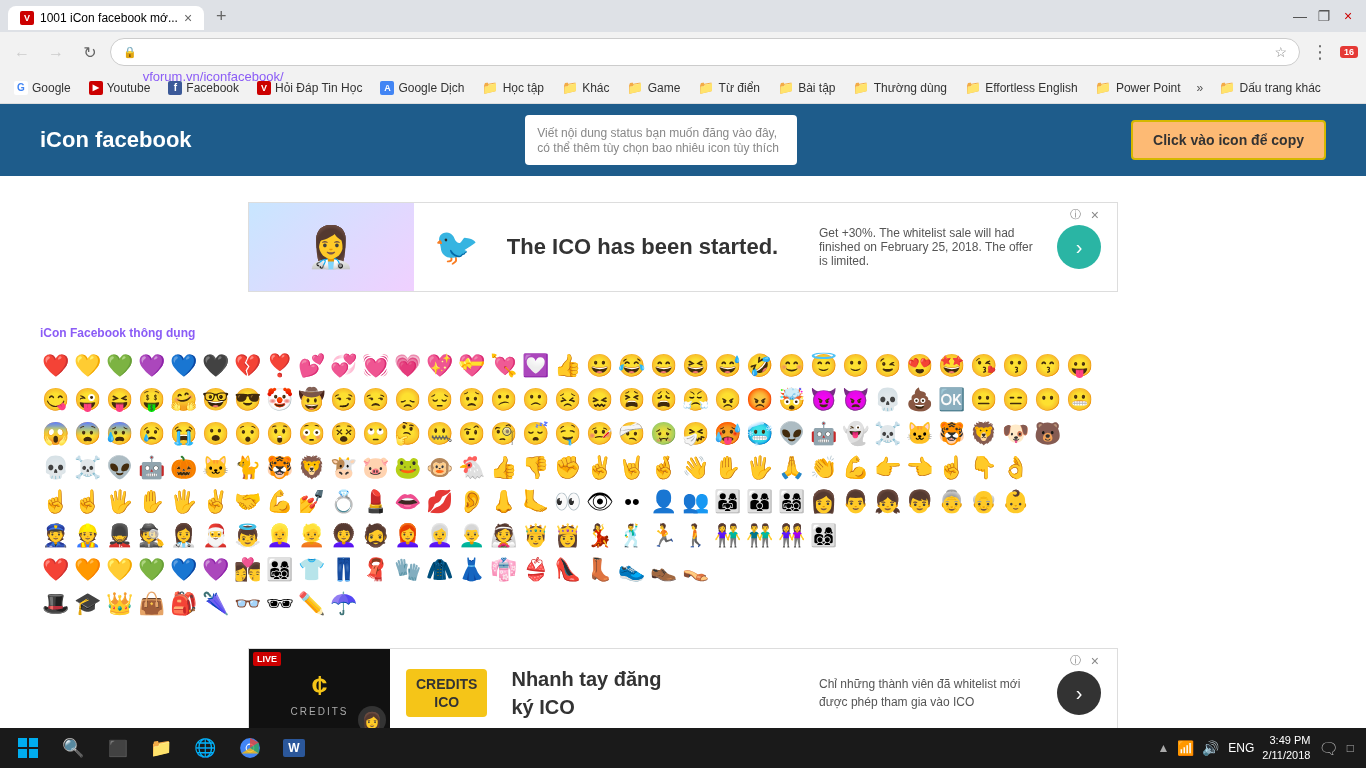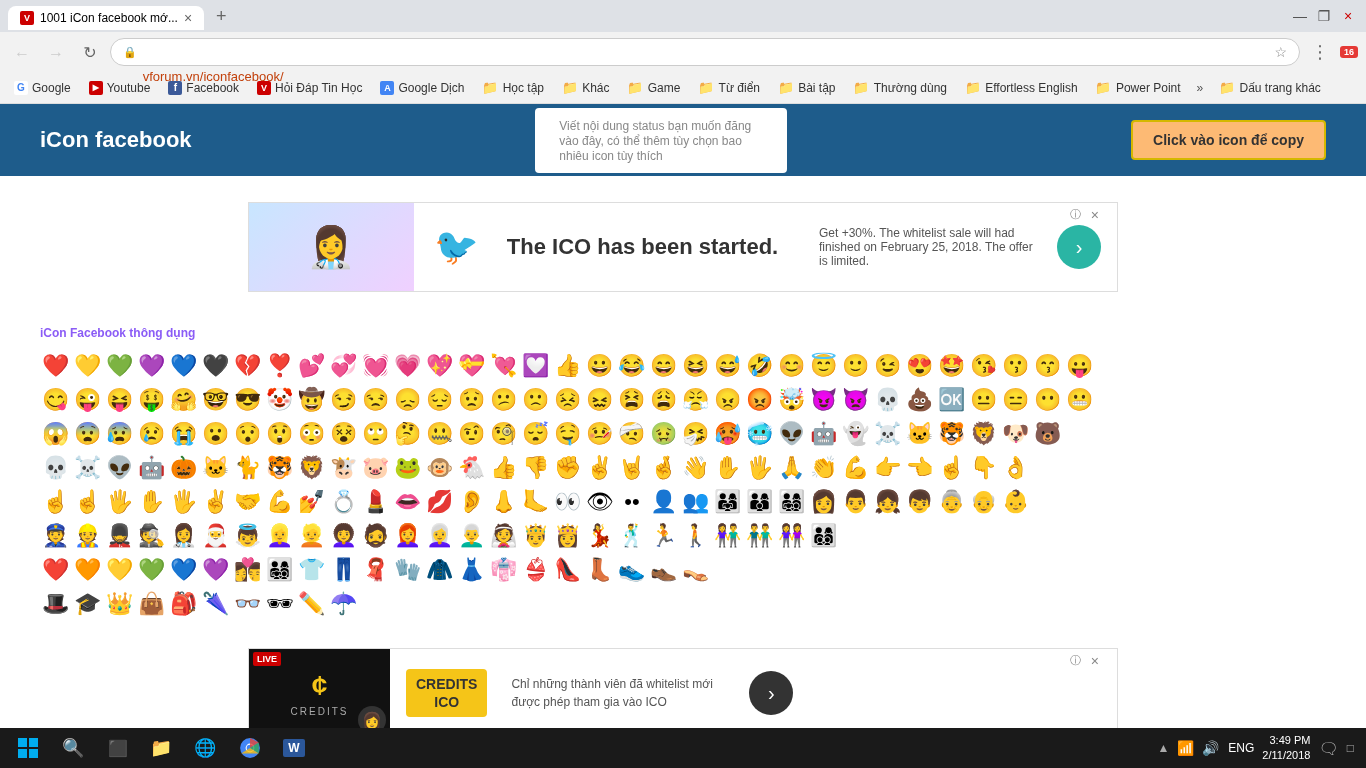--- a/index.html
+++ b/index.html
@@ -61,21 +61,21 @@
       border: 1px solid #ccc;
       border-radius: 14px;
       background: white;
       display: flex;
       align-items: center;
       padding: 0 12px;
       gap: 6px;
       font-size: 13px;
     }
     .url-lock { color: #1a73e8; font-size: 11px; }
-    .url-text { flex: 1; color: #c2410c; margin-top: 48px; }
+    .url-text { flex: 1; color: #8b5cf6; margin-top: 48px; }
     .url-star { color: #888; font-size: 14px; }
     .notification-badge {
       background: #e53935;
       color: white;
       font-size: 9px;
       font-weight: bold;
       border-radius: 3px;
       padding: 1px 4px;
       min-width: 18px;
       text-align: center;
@@ -121,22 +121,22 @@
       justify-content: space-between;
     }
     .site-title {
       color: white;
       font-size: 22px;
       font-weight: bold;
     }
     .status-input-area {
       background: white;
       border-radius: 4px;
-      padding: 10px 24px;
-      width: 252px;
+      padding: 10px 12px;
+      width: 272px;
       font-size: 13px;
       color: #555;
       min-height: 50px;
     }
     .copy-btn {
       background: #fdba74;
       border: 2px solid #d4b800;
       border-radius: 4px;
       padding: 10px 20px;
       font-size: 14px;
@@ -657,20 +657,23 @@
         <div style="position:relative; width:100%; height:100%; display:flex; flex-direction:column; align-items:center; justify-content:center; gap:4px;">
           <div style="position:absolute; top:4px; left:4px; background:#c00; color:white; font-size:9px; font-weight:bold; padding:2px 4px; border-radius:2px;">LIVE</div>
           <div style="font-size:28px; font-weight:bold; color:#f5c518;">¢</div>
           <div style="font-size:10px; color:#aaa; letter-spacing:2px;">CREDITS</div>
           <div style="position:absolute; bottom:4px; right:4px; width:28px; height:28px; border-radius:50%; background:#333; display:flex; align-items:center; justify-content:center;">
             <span style="font-size:16px;">👩</span>
           </div>
         </div>
       </div>
       <div class="ad-bottom-icon">CREDITS<br>ICO</div>
+      <div style="flex:1; padding: 8px;">
+        <div class="ad-bottom-text-main">Nhanh tay đăng<br>ký ICO</div>
+      </div>
       <div style="padding: 8px; max-width: 230px;">
         <div class="ad-bottom-text-sub">Chỉ những thành viên đã whitelist mới được phép tham gia vào ICO</div>
       </div>
       <button class="ad-bottom-arrow-btn">
         <span style="color:white; font-size:20px;">›</span>
       </button>
       <span style="position:absolute; top:4px; right:36px; font-size:11px; color:#888;">ⓘ</span>
       <span style="position:absolute; top:4px; right:18px; font-size:14px; color:#888; cursor:pointer;">×</span>
     </div>
   </div>

